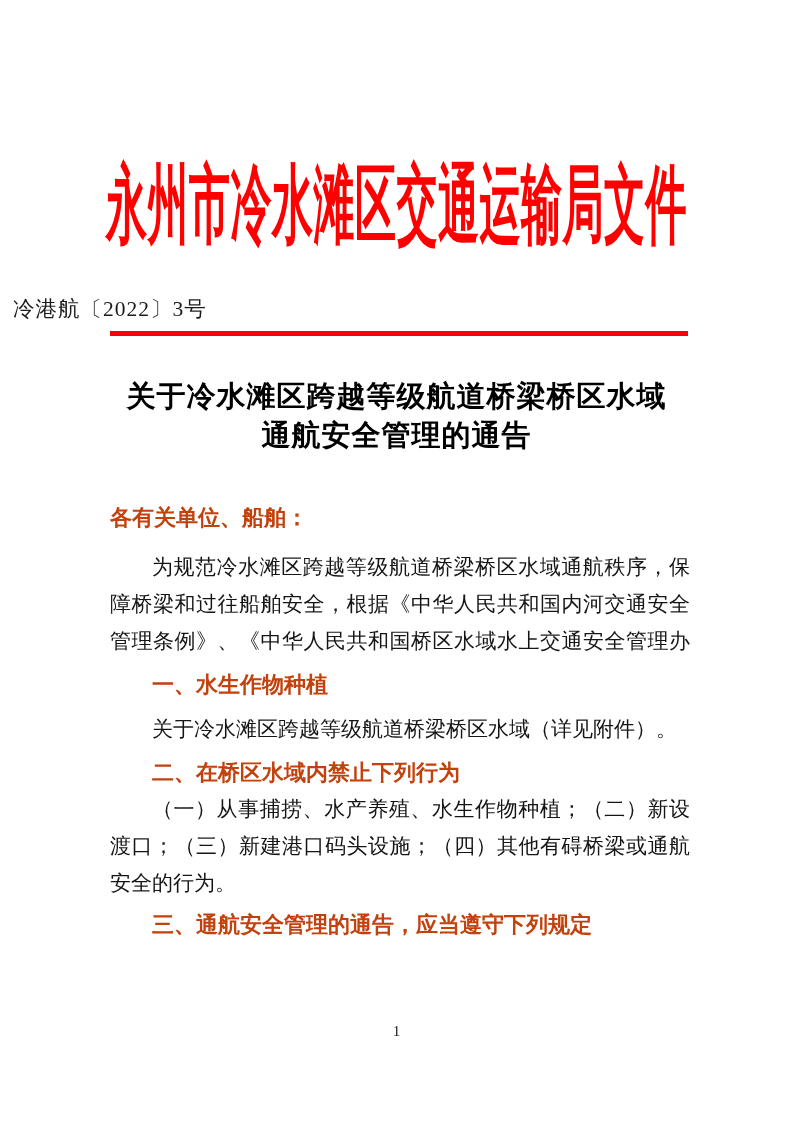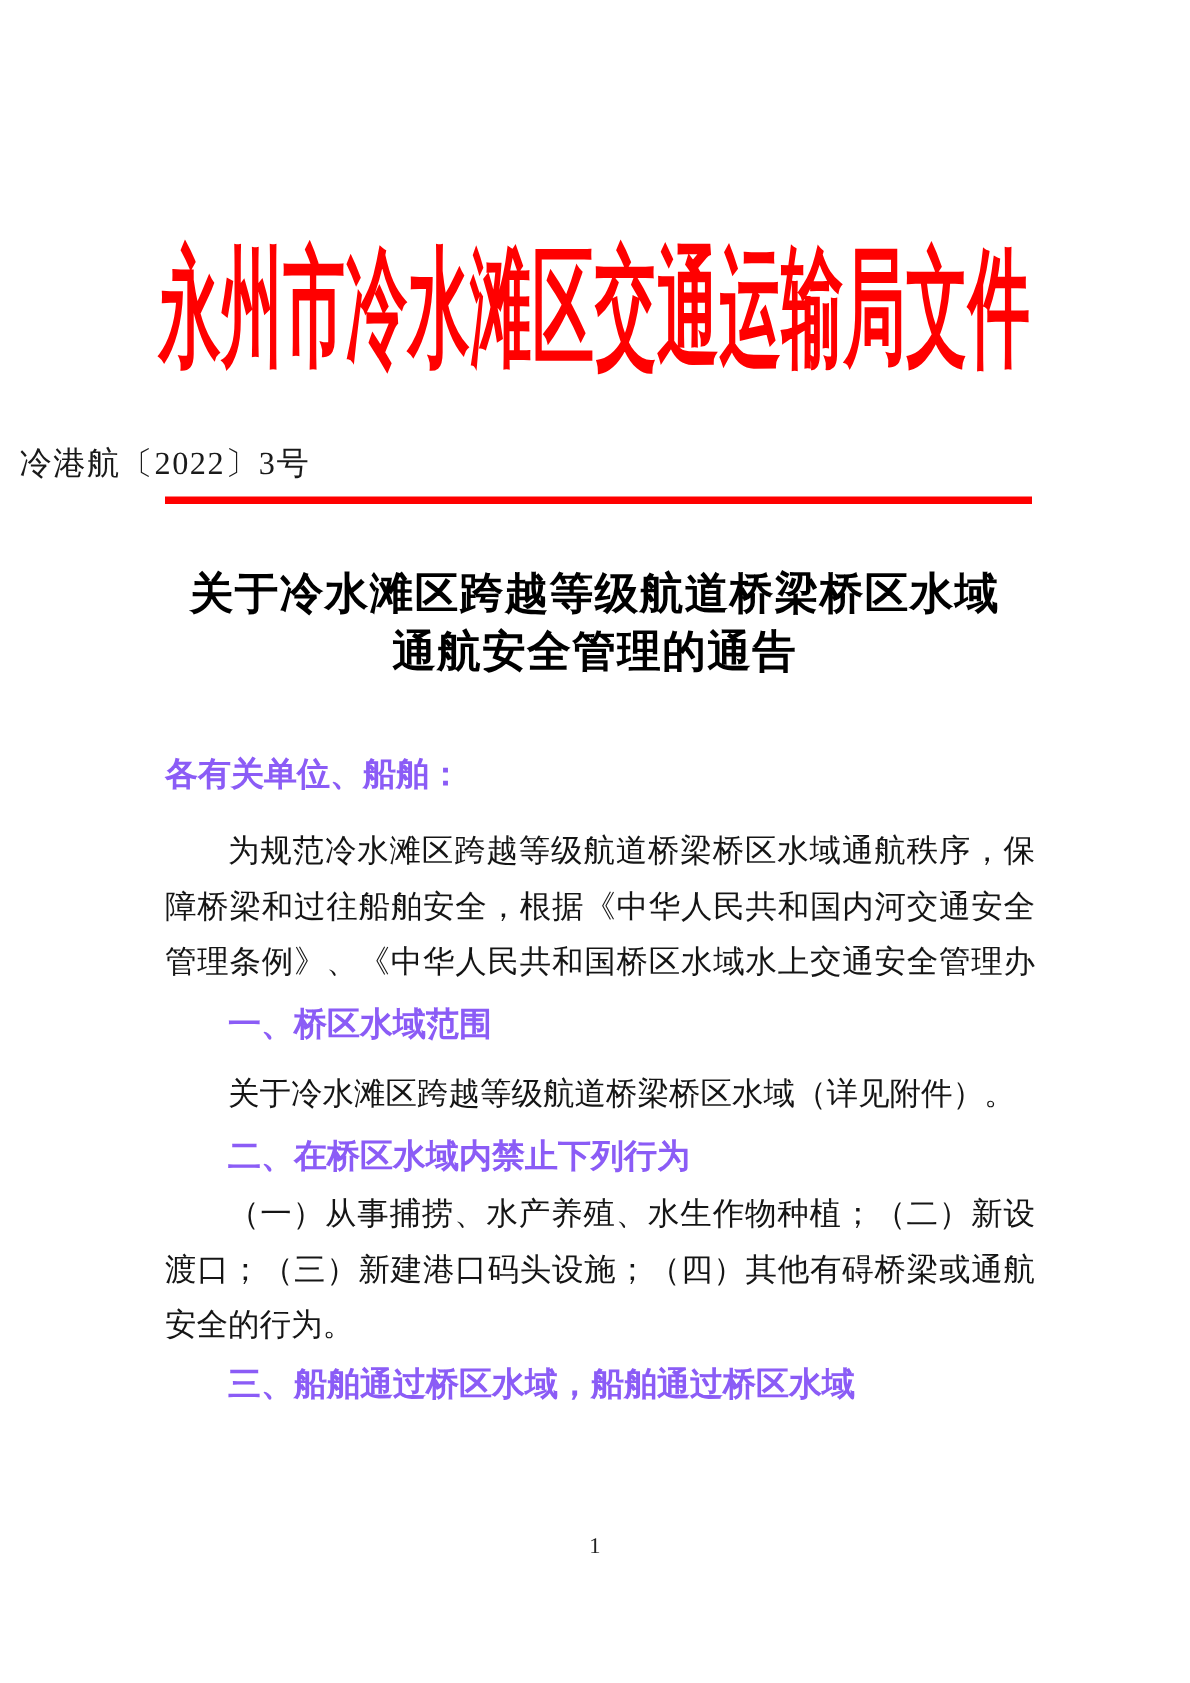--- a/index.html
+++ b/index.html
@@ -79,24 +79,24 @@
   .fill {
     white-space: normal;
     word-break: break-all;
     text-align: justify;
     text-align-last: justify;
     text-justify: inter-character;
     overflow: hidden;
   }
   .ind { text-indent: 42px; }
   .hd {
-    font-family: Liberation Mono, monospace;
+    font-family: Liberation Serif, serif;
     font-weight: bold;
     font-size: 22px;
-    color: #8b5cf6;
+    color: #c2410c;
   }
   .salut { margin-bottom: 13px; }
   .h1 { margin-top: 6px; margin-bottom: 8px; }
   .h2 { margin-top: 6px; }
   .h3 { margin-top: 4px; }
   .page-num {
     position: absolute;
     top: 1022px;
     left: 0;
     width: 100%;
@@ -122,26 +122,26 @@
     <div>通航安全管理的通告</div>
   </div>
 
   <div class="body-block">
     <div class="ln hd salut">各有关单位、船舶：</div>
 
     <div class="ln ind fill">为规范冷水滩区跨越等级航道桥梁桥区水域通航秩序，保</div>
     <div class="ln fill">障桥梁和过往船舶安全，根据《中华人民共和国内河交通安全</div>
     <div class="ln fill">管理条例》、《中华人民共和国桥区水域水上交通安全管理办</div>
 
-    <div class="ln hd ind h1">一、桥区水域范围</div>
+    <div class="ln hd ind h1">一、水生作物种植</div>
     <div class="ln ind">关于冷水滩区跨越等级航道桥梁桥区水域（详见附件）。</div>
 
     <div class="ln hd ind h2">二、在桥区水域内禁止下列行为</div>
     <div class="ln ind fill">（一）从事捕捞、水产养殖、水生作物种植；（二）新设</div>
     <div class="ln fill">渡口；（三）新建港口码头设施；（四）其他有碍桥梁或通航</div>
     <div class="ln">安全的行为。</div>
 
-    <div class="ln hd ind h3">三、船舶通过桥区水域，船舶通过桥区水域</div>
+    <div class="ln hd ind h3">三、通航安全管理的通告，应当遵守下列规定</div>
   </div>
 
   <div class="page-num">1</div>
 
 </div>
 
 </body></html>

